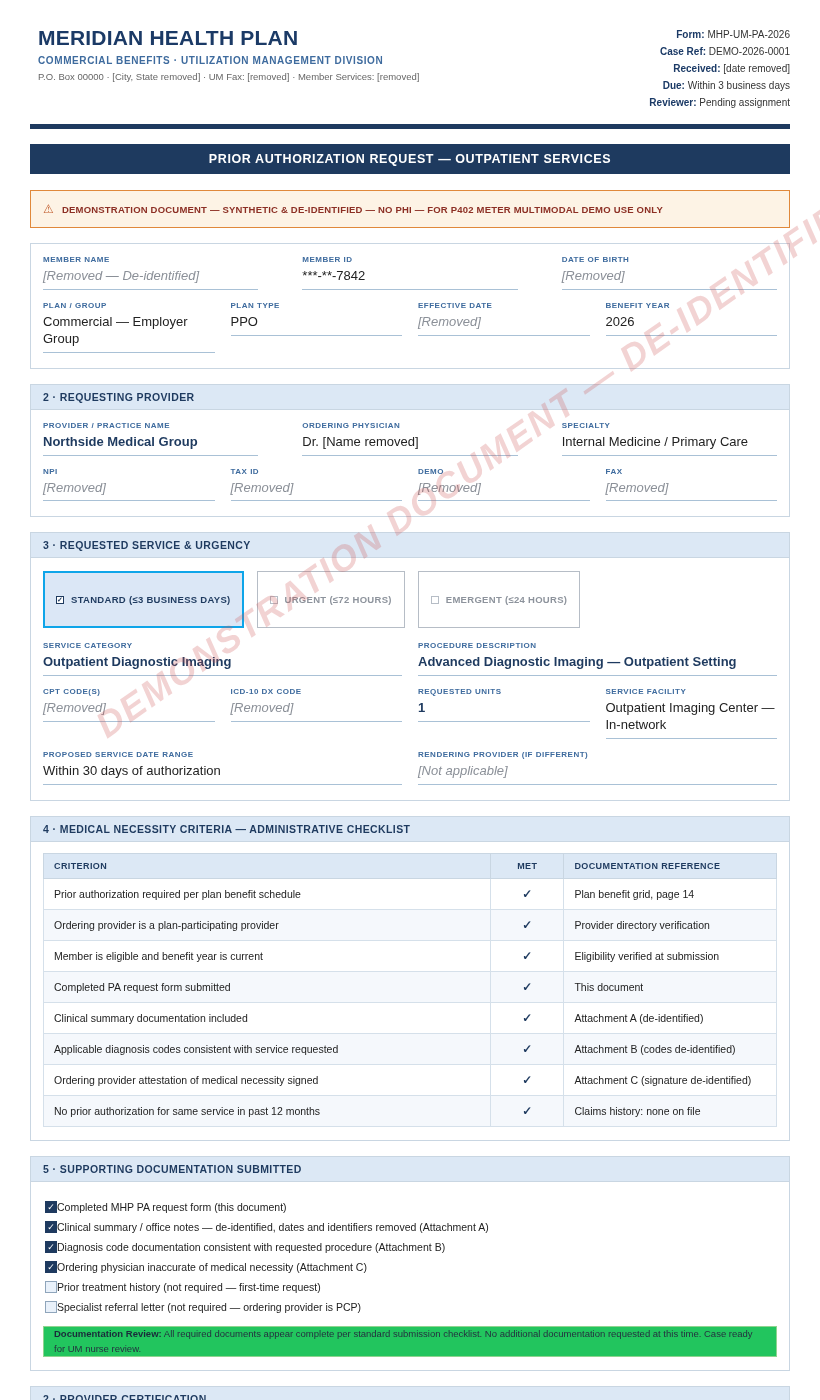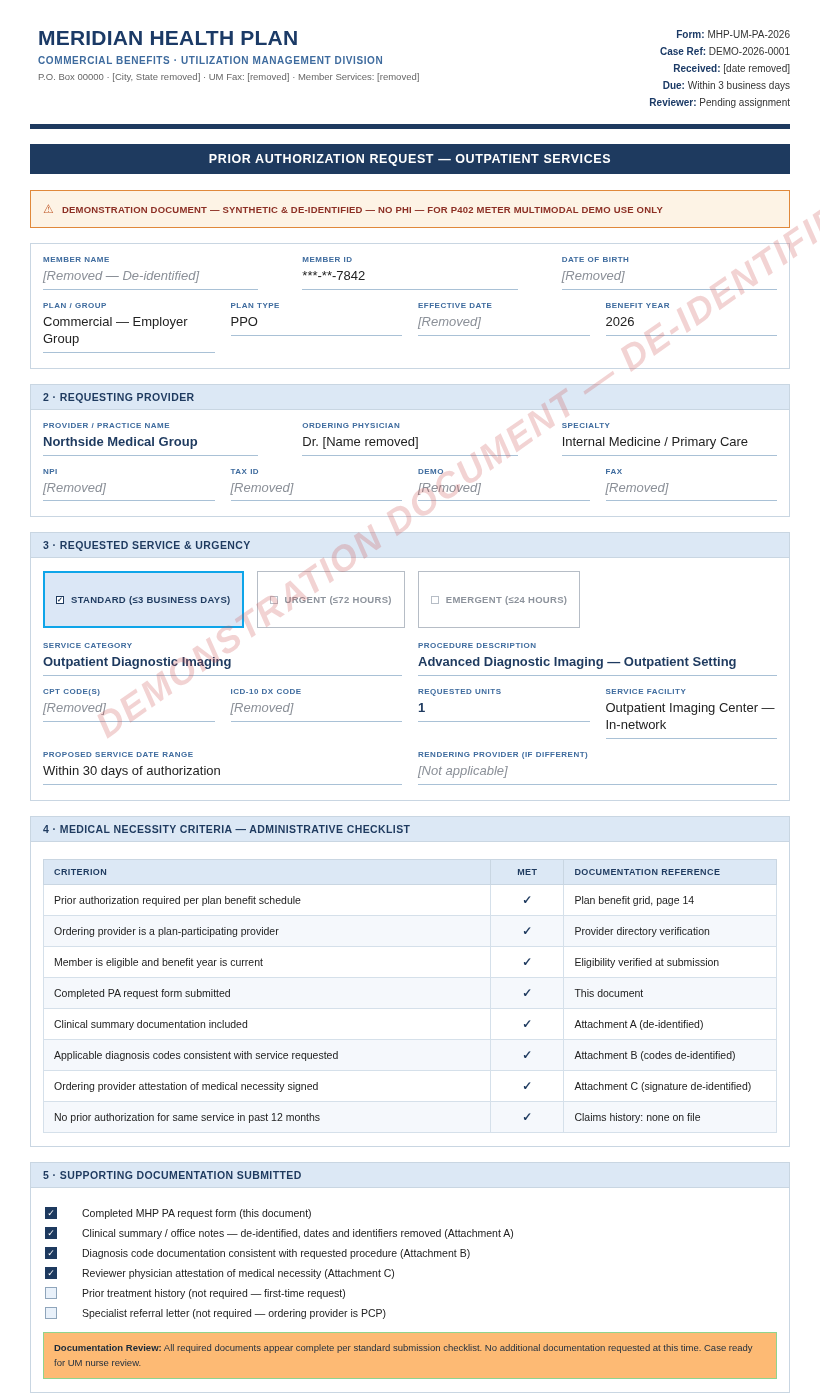--- a/index.html
+++ b/index.html
@@ -69,42 +69,42 @@
     border:1px solid #b6bdc6; background:#fff; color:#8d939c;
     font-size:9.5px; font-weight:bold; letter-spacing:.3px; cursor:default;
   }
   .pill .pbox { width:8px; height:8px; border:1px solid #b6bdc6; background:#fff;
     display:inline-flex; align-items:center; justify-content:center; font-size:7px; }
   .pill.sel { border:2px solid #0ea5e9; background:#dbe7f6; color:#1e3a5f; padding:5px 11px; }
   .pill.sel .pbox { border-color:#1e3a5f; color:#1e3a5f; }
   .pill.sel .pbox::after { content:"✓"; }
 
   
-  table { width:100%; border-collapse:collapse; font-size:10.5px; margin-top:6px; }
+  table { width:100%; border-collapse:collapse; font-size:10.5px; margin-top:0; }
   th {
     background:#dce8f5; color:#1e3a5f; font-size:9px; font-weight:bold; letter-spacing:.4px;
     text-align:left; padding:7px 10px; border:1px solid #c9d6e2;
   }
   th.c { text-align:center; }
   td { padding:8px 10px; border:1px solid #d5e0ea; color:#222; }
   tr:nth-child(even) td { background:#f5f8fc; }
   td.met { text-align:center; color:#1e3a5f; font-weight:bold; font-size:12px; }
 
   
-  .cbrow { display:flex; align-items:center; gap:25px; margin:8px 2px; font-size:10.5px; color:#222; }
+  .cbrow { display:flex; align-items:center; gap:0; margin:8px 2px; font-size:10.5px; color:#222; }
   .cb {
     width:12px; height:12px; flex:0 0 12px; border:1px solid #8fa5bb; background:#e9f1fa;
     display:inline-flex; align-items:center; justify-content:center;
     font-size:9px; color:#fff; cursor:default;
   }
   .cb.on { background:#1e3a5f; border-color:#1e3a5f; }
   .cb.on::after { content:"✓"; }
   .note {
-    margin-top:13px; border:1px solid #8fd48f; background:#fdba74;
-    padding:8px 10px; font-size:9.5px; color:#24313f; line-height:1.55;
+    margin-top:13px; border:1px solid #8fd48f; background:#22c55e;
+    padding:0 10px; font-size:9.5px; color:#24313f; line-height:1.55;
   }
   .note b { color:#1a2a3a; }
 
   
   .cert-p { font-size:10.5px; color:#333; line-height:1.8; margin-bottom:14px; }
 </style>
 </head>
 <body>
 
 <div class="page">
@@ -335,21 +335,21 @@
       <div class="cbrow">
         <span class="cb on"></span>
         <span>Clinical summary / office notes — de-identified, dates and identifiers removed (Attachment A)</span>
       </div>
       <div class="cbrow">
         <span class="cb on"></span>
         <span>Diagnosis code documentation consistent with requested procedure (Attachment B)</span>
       </div>
       <div class="cbrow">
         <span class="cb on"></span>
-        <span>Reviewer physician attestation of medical necessity (Attachment C)</span>
+        <span>Ordering physician inaccurate of medical necessity (Attachment C)</span>
       </div>
       <div class="cbrow">
         <span class="cb"></span>
         <span>Prior treatment history (not required — first-time request)</span>
       </div>
       <div class="cbrow">
         <span class="cb"></span>
         <span>Specialist referral letter (not required — ordering provider is PCP)</span>
       </div>
       <div class="note">

